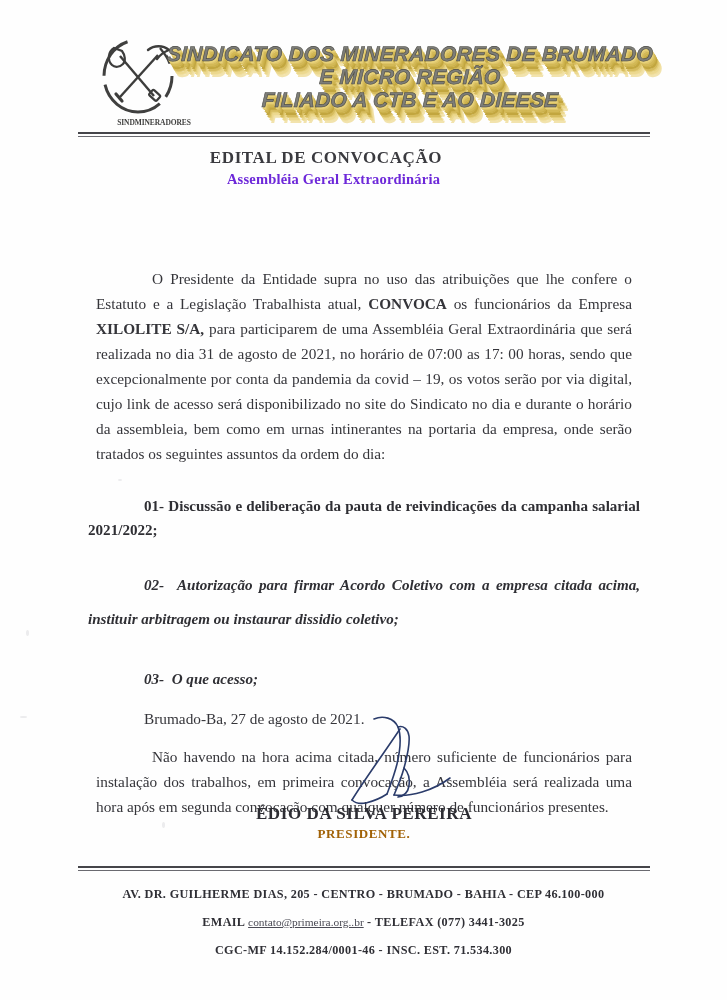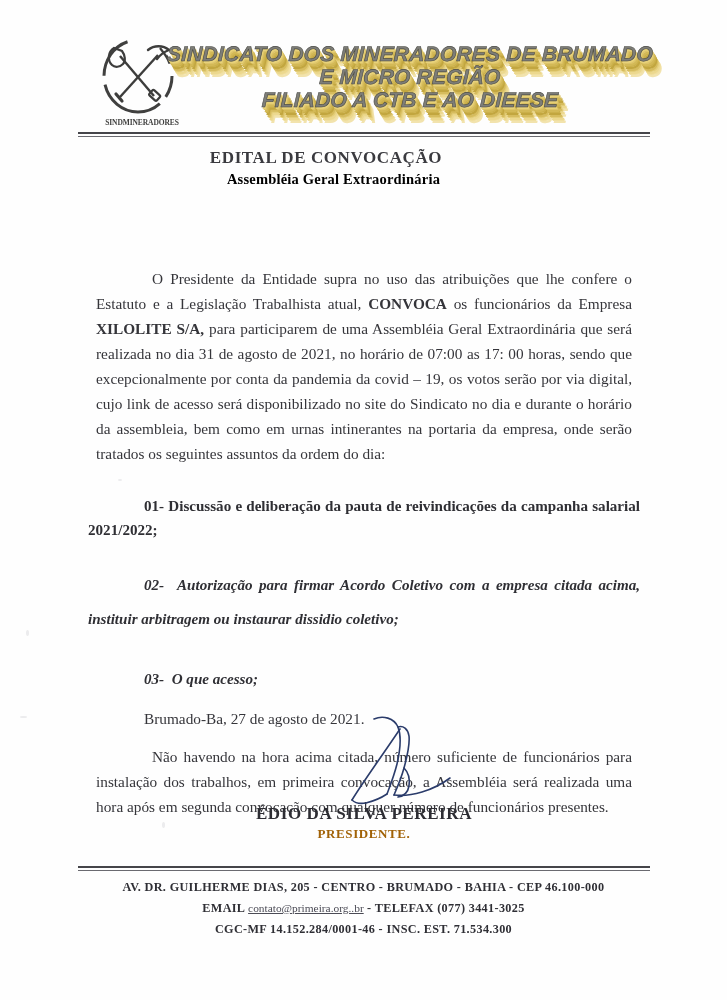--- a/index.html
+++ b/index.html
@@ -28,21 +28,21 @@
   .logo-wrap {
     position: absolute;
     left: 84px;
     top: 38px;
     width: 108px;
     height: 98px;
   }
   .logo-wrap svg { display: block; }
   .logo-caption {
     position: absolute;
-    left: 4px; top: 80px;
+    left: 16px; top: 80px;
     width: 108px;
     text-align: center;
     font-family: "Liberation Serif", "DejaVu Serif", serif;
     font-weight: 700;
     font-size: 7.5px;
     letter-spacing: -0.1px;
     color: #40403f;
   }
 
   .wordart {
@@ -108,21 +108,21 @@
     font-size: 17px;
     letter-spacing: 0.6px;
     color: #3a3a3f;
     margin: 0;
   }
   .doc-subtitle {
     font-family: "Liberation Serif", "DejaVu Serif", serif;
     font-weight: 700;
     font-size: 14.5px;
     letter-spacing: 0.2px;
-    color: #000000;
+    color: #6d28d9;
     margin: 3px 0 0 15px;
   }
 
   
   .body-area {
     position: absolute;
     left: 88px;
     top: 258px;
     width: 552px;
   }
@@ -204,21 +204,21 @@
     width: 727px;
     text-align: center;
   }
   .footer-line {
     font-family: "Liberation Serif", "DejaVu Serif", serif;
     font-weight: 700;
     font-size: 12.2px;
     letter-spacing: 0.35px;
     line-height: 16px;
     color: #2f2f35;
-    margin: 5px;
+    margin: 12px;
   }
   .footer-line .email {
     font-family: "Liberation Serif", "DejaVu Serif", serif;
     font-weight: 400;
     font-size: 11.4px;
     letter-spacing: 0;
     text-decoration: underline;
     color: #4b4b55;
   }
 

